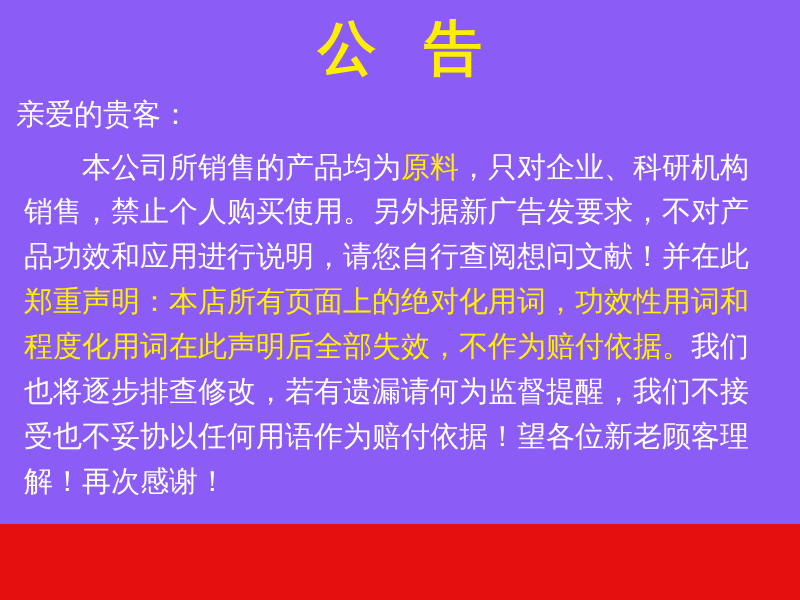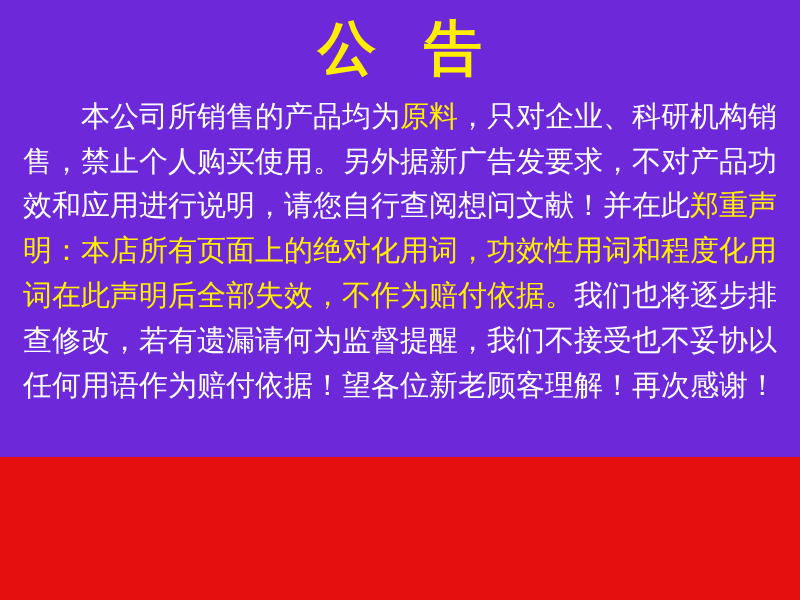--- a/index.html
+++ b/index.html
@@ -8,22 +8,22 @@
   }
   body {
     width: 800px;
     height: 600px;
     background: #e60f0f;
     font-family: "Liberation Sans", sans-serif;
     overflow: hidden;
   }
   .notice-page {
     width: 800px;
-    height: 457px;
-    background: #6d28d9;
+    height: 524px;
+    background: #8b5cf6;
     box-sizing: border-box;
     padding: 0;
     position: relative;
   }
   .notice-title {
     text-align: center;
     color: #ffee00;
     font-size: 58px;
     font-weight: bold;
     letter-spacing: 14px;
@@ -36,43 +36,43 @@
     padding: 8px 16px 0 16px;
     color: #ffffff;
     font-size: 29px;
     line-height: 1.55;
     font-family: "DejaVu Sans", "Liberation Sans", sans-serif;
   }
   .salutation {
     margin: 0 0 2px 0;
   }
   .para {
-    margin: 2px;
+    margin: 8px;
     text-indent: 58px;
-    text-align: center;
   }
   .hl {
     color: #ffee00;
   }
   .signature {
     text-align: right;
     color: #ffffff;
     font-size: 29px;
     padding: 10px 16px 0 0;
     font-family: "DejaVu Sans", "Liberation Sans", sans-serif;
   }
 </style>
 </head>
 <body>
 
 <div class="notice-page">
 
   <div class="notice-title">公 告</div>
 
   <div class="notice-body">
+    <p class="salutation">亲爱的贵客：</p>
 
     <p class="para">
       <span>本公司所销售的产品均为</span><span class="hl">原料</span><span>，只对企业、科研机构销售，禁止个人购买使用。另外据新广告发要求，不对产品功效和应用进行说明，请您自行查阅想问文献！并在此</span><span class="hl">郑重声明：本店所有页面上的绝对化用词，功效性用词和程度化用词在此声明后全部失效，不作为赔付依据。</span><span>我们也将逐步排查修改，若有遗漏请何为监督提醒，我们不接受也不妥协以任何用语作为赔付依据！望各位新老顾客理解！再次感谢！</span>
     </p>
   </div>
 
 
 </div>
 
 </body></html>

